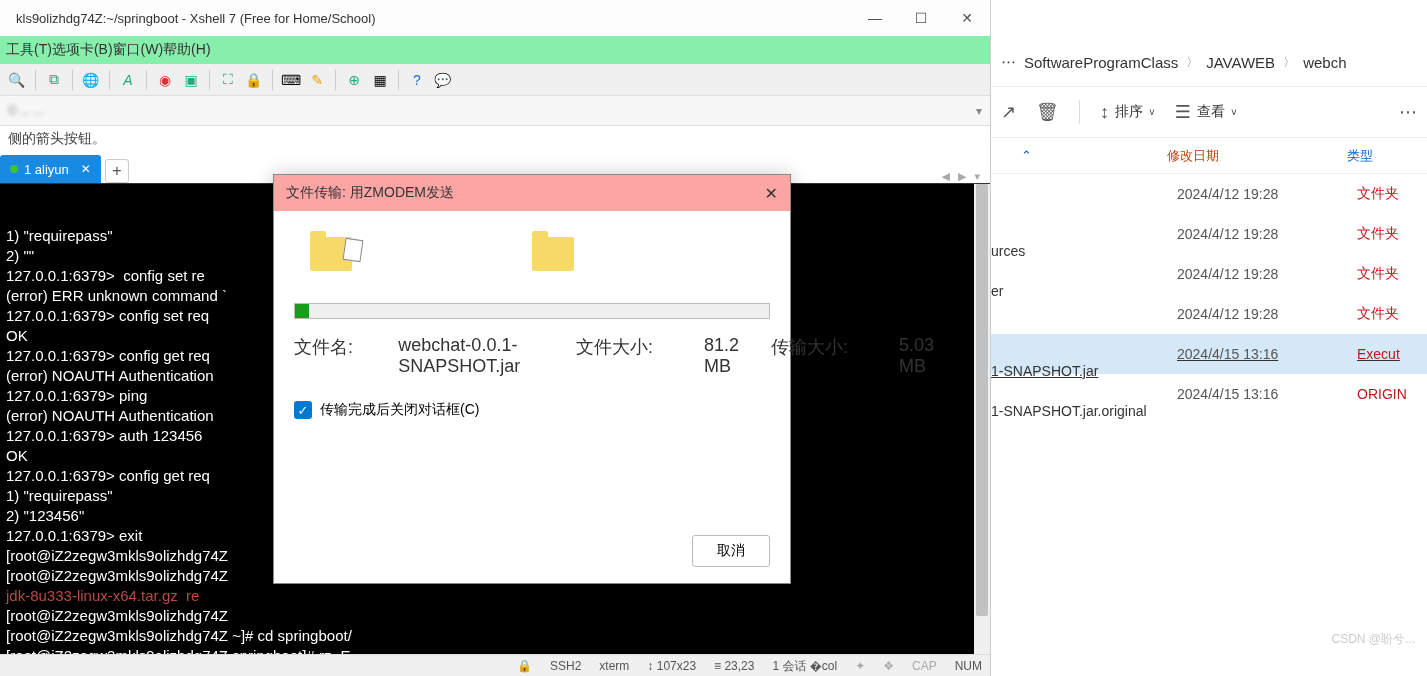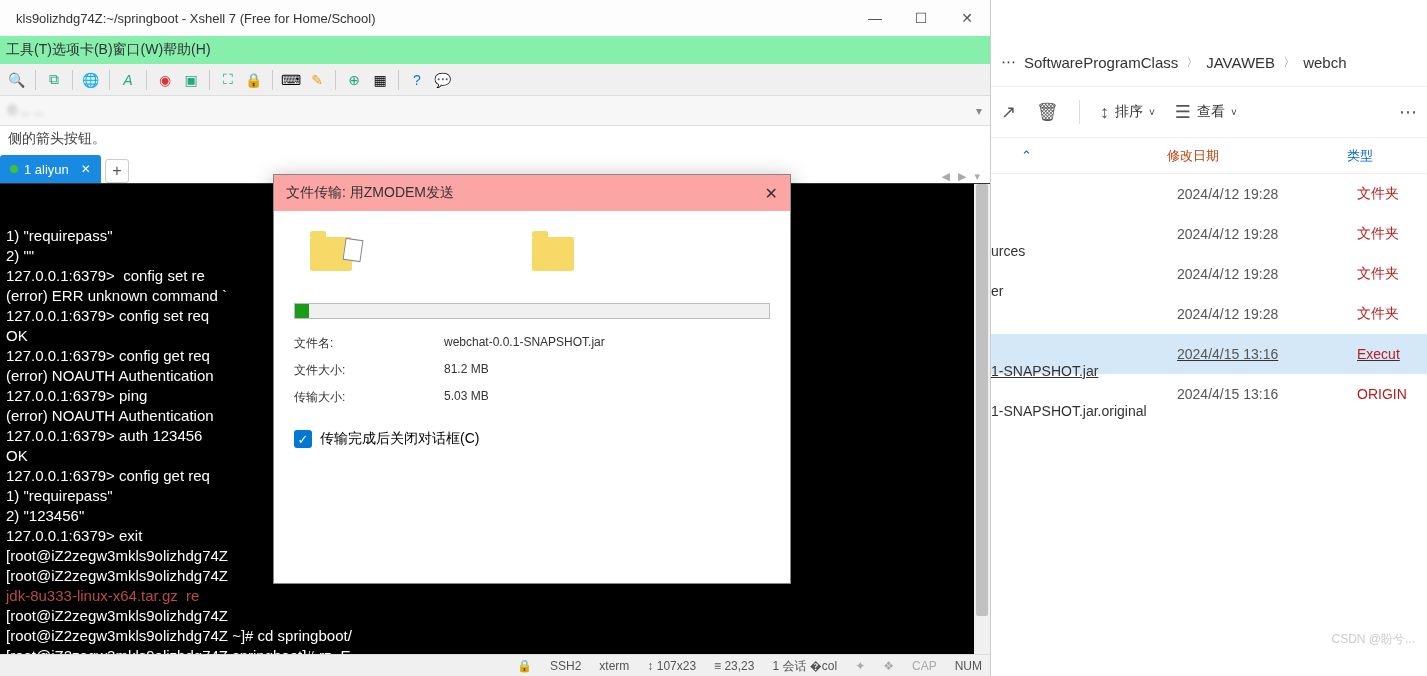--- a/index.html
+++ b/index.html
@@ -32,21 +32,21 @@
 .dialog { position: absolute; left: 273px; top: 174px; width: 518px; height: 410px; background: #fff; border: 1px solid #888; box-shadow: 0 4px 20px rgba(0,0,0,0.3); display: flex; flex-direction: column; }
 .dlg-title { height: 36px; display: flex; align-items: center; justify-content: space-between; padding: 0 12px; background: #fca5a5; font-size: 14px; color: #333; }
 .dlg-close { font-size: 16px; cursor: pointer; }
 .dlg-body { flex: 1; padding: 16px 20px; display: flex; flex-direction: column; }
 .dlg-folders { display: flex; gap: 180px; padding: 10px 16px 20px; }
 .folder-icon { width: 42px; height: 34px; background: #f7d968; border-radius: 2px; position: relative; }
 .folder-icon::before { content: ""; position: absolute; top: -6px; left: 0; width: 16px; height: 6px; background: #f7d968; border-radius: 2px 2px 0 0; }
 .folder-paper { position: absolute; right: -10px; top: 2px; width: 18px; height: 22px; background: #fff; border: 1px solid #888; transform: rotate(8deg); }
 .progress { width: 100%; height: 16px; border: 1px solid #bbb; background: #f0f0f0; margin: 12px 0 16px; }
 .progress-fill { height: 100%; background: #1a9b1a; width: 3%; }
-.dlg-rows { display: flex; flex-direction: column; gap: 10px; font-size: 12px; color: #333; }
+.dlg-rows { display: flex; flex-direction: row; gap: 10px; font-size: 18px; color: #333; }
 .dlg-row { display: flex; }
 .dlg-label { width: 150px; }
 .dlg-check { display: flex; align-items: center; gap: 8px; margin-top: 24px; font-size: 14px; }
 .checkbox { width: 18px; height: 18px; background: #0078d4; border-radius: 3px; color: #fff; display: flex; align-items: center; justify-content: center; font-size: 13px; }
 .dlg-footer { display: flex; justify-content: flex-end; padding: 12px 20px 16px; }
 .dlg-btn { padding: 6px 24px; border: 1px solid #bbb; background: #fff; border-radius: 3px; font-size: 14px; cursor: pointer; }
 .right-pane { flex: 1; height: 676px; display: flex; flex-direction: column; background: #fff; }
 .rp-top { height: 38px; }
 .breadcrumb { height: 48px; display: flex; align-items: center; padding: 0 10px; font-size: 15px; color: #333; gap: 8px; }
 .bc-sep { color: #777; font-size: 12px; }
@@ -199,20 +199,23 @@
         <div class="dlg-row">
             <span class="dlg-label">传输大小:</span>
             <span>5.03 MB</span>
           </div>
       </div>
       <div class="dlg-check">
         <span class="checkbox">✓</span>
         <span>传输完成后关闭对话框(C)</span>
       </div>
     </div>
+    <div class="dlg-footer">
+      <button class="dlg-btn">取消</button>
+    </div>
   </div>
 </div>
 
 <div class="right-pane">
   <div class="rp-top"></div>
   <div class="breadcrumb">
     <span>⋯</span>
     <span>SoftwareProgramClass</span>
     <span class="bc-sep">〉</span>
     <span>JAVAWEB</span>

